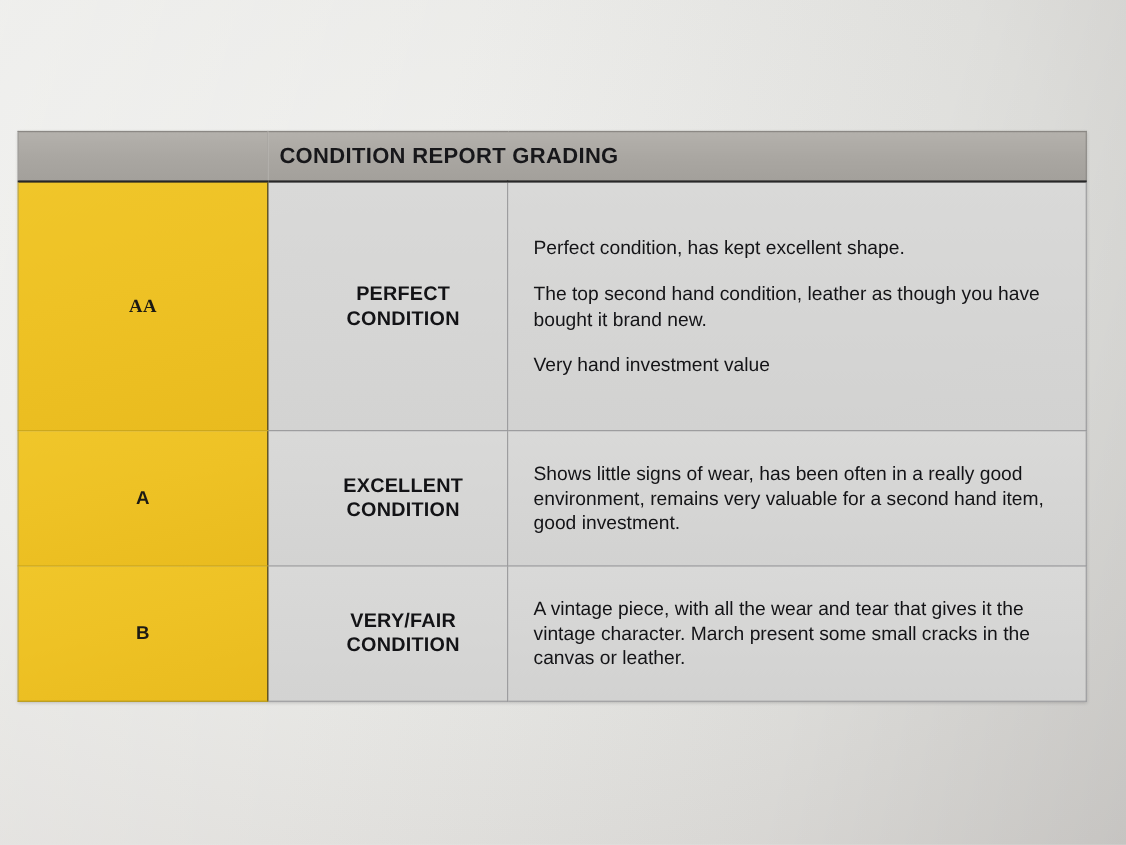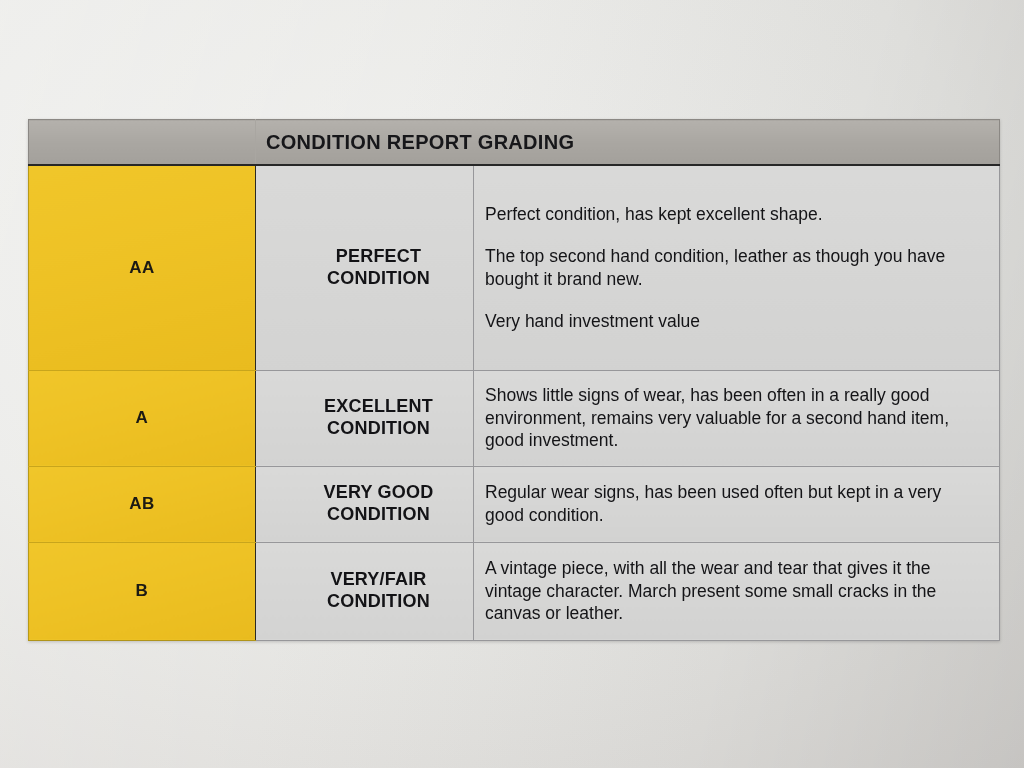--- a/index.html
+++ b/index.html
@@ -27,21 +27,21 @@
     position: absolute;
     inset: 0;
     background:
       linear-gradient(105deg, rgba(255,255,255,0.30) 0%, rgba(255,255,255,0.05) 35%, rgba(0,0,0,0.04) 72%, rgba(0,0,0,0.10) 100%);
     pointer-events: none;
   }
 
   
   .grading-table {
     position: absolute;
-    left: 28px;
+    left: 16px;
     top: 119px;
     width: 971px;
     height: 519px;
     border-collapse: collapse;
     table-layout: fixed;
     box-shadow: 0 1px 3px rgba(0,0,0,0.18);
   }
 
   .grading-table td,
   .grading-table th {
@@ -77,20 +77,21 @@
   .grade-cell {
     background: linear-gradient(165deg, #f0c62a 0%, #eec225 42%, #e9bb1e 100%);
     text-align: center;
     border-left: 1px solid #b89a17 !important;
     border-right: 1px solid #2b2a23 !important;
     border-top-color: #c8a51c !important;
     border-bottom-color: #c8a51c !important;
   }
   .grade-cell.first-grade {
     border-top: 2px solid #272727 !important;
+    font-family: Liberation Serif, serif;
   }
   .grade-cell.last-grade {
     border-bottom: 1px solid #b0941a !important;
   }
   .grade-label {
     font-size: 17px;
     font-weight: bold;
     color: #1c1a14;
     letter-spacing: 0.5px;
   }
@@ -122,21 +123,21 @@
   }
   .description-cell.first-row {
     border-top: 2px solid #272727 !important;
   }
   .description-text {
     font-size: 17.5px;
     color: #141417;
     line-height: 1.3;
   }
   .description-text p {
-    margin: 0;
+    margin: 12px;
   }
   .description-text p + p {
     margin-top: 19px;
   }
 </style>
 </head>
 <body>
 
 <div class="photo-surface"></div>
 
@@ -182,36 +183,20 @@
           <div>EXCELLENT</div>
           <div>CONDITION</div>
         </div>
       </td>
       <td class="description-cell">
         <div class="description-text">
           <p>Shows little signs of wear, has been often in a really good environment, remains very valuable for a second hand item, good investment.</p>
         </div>
       </td>
     </tr>
-    <tr style="height:76px">
-      <td class="grade-cell">
-        <span class="grade-label">AB</span>
-      </td>
-      <td class="condition-cell">
-        <div class="condition-name">
-          <div>VERY GOOD</div>
-          <div>CONDITION</div>
-        </div>
-      </td>
-      <td class="description-cell">
-        <div class="description-text">
-          <p>Regular wear signs, has been used often but kept in a very good condition.</p>
-        </div>
-      </td>
-    </tr>
     <tr style="height:98px">
       <td class="grade-cell last-grade">
         <span class="grade-label">B</span>
       </td>
       <td class="condition-cell">
         <div class="condition-name">
           <div>VERY/FAIR</div>
           <div>CONDITION</div>
         </div>
       </td>

